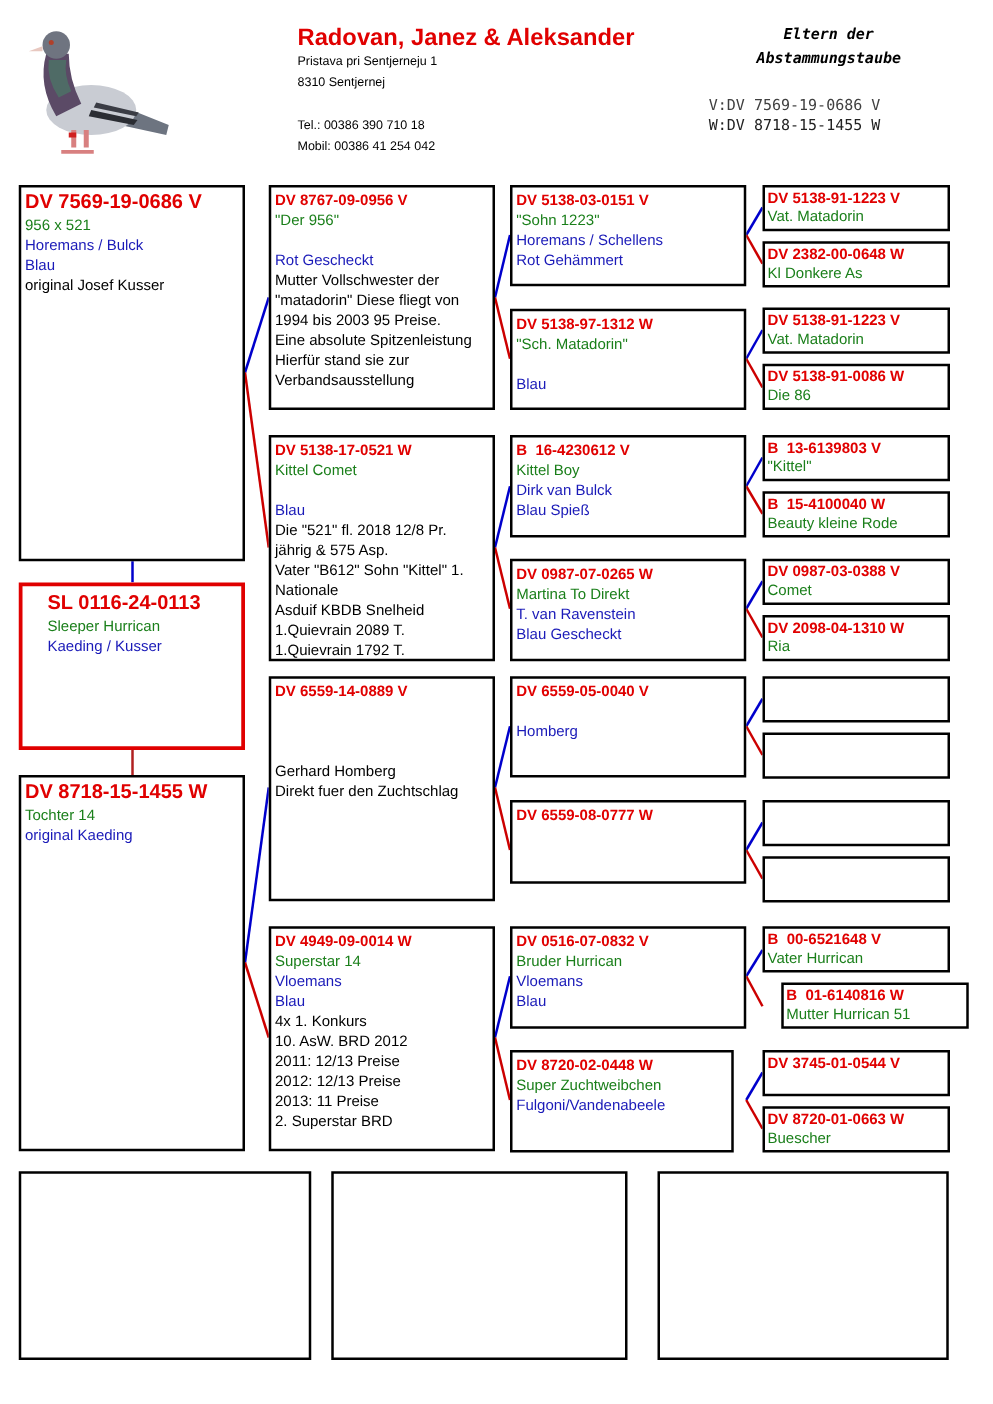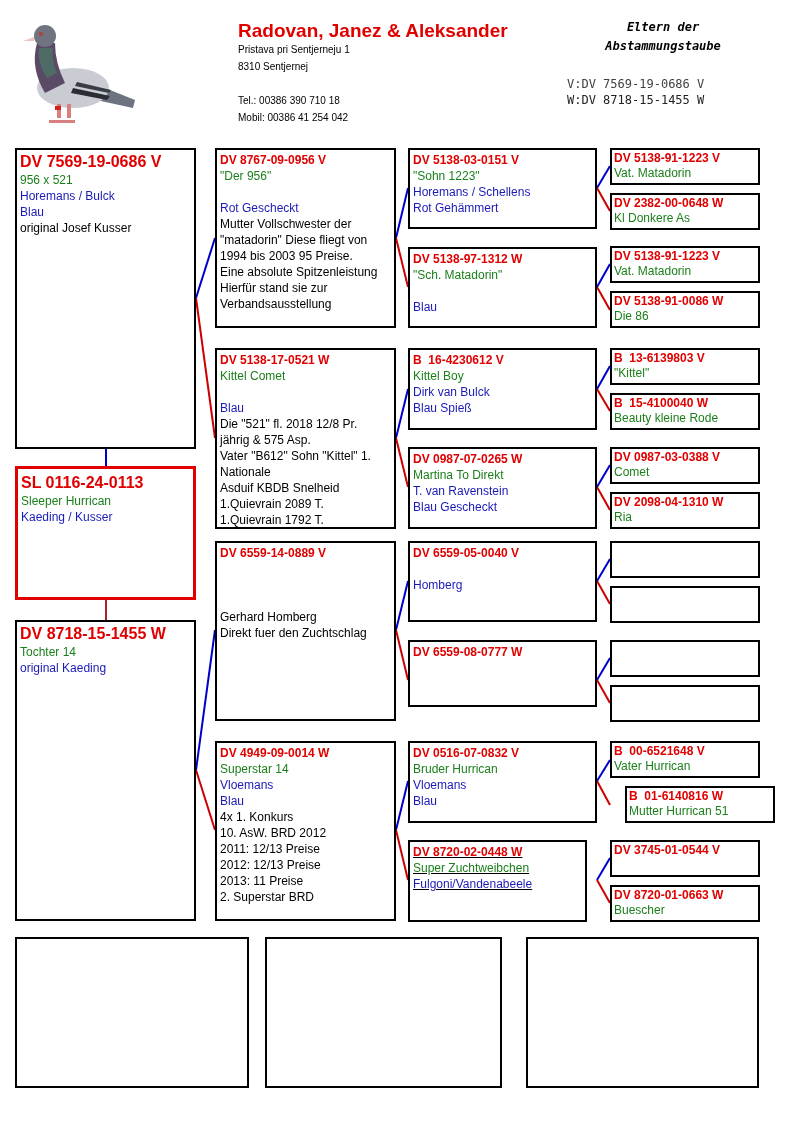--- a/index.html
+++ b/index.html
@@ -95,21 +95,21 @@
 </svg>
 
 <div class="box" style="left:15px;top:148px;width:181px;height:301px;">
   <div class="ring big">DV 7569-19-0686 V</div>
   <div class="name">956 x 521</div>
   <div class="breeder">Horemans / Bulck</div>
   <div class="color">Blau</div>
   <div class="note"> original Josef Kusser</div>
 </div>
 
-<div class="box red" style="left:15px;top:466px;width:181px;height:134px;padding:4px 3px;">
+<div class="box red" style="left:15px;top:466px;width:181px;height:134px;padding:4px 20px;">
   <div class="ring big">SL 0116-24-0113</div>
   <div class="name">Sleeper Hurrican</div>
   <div class="breeder">Kaeding / Kusser</div>
 </div>
 
 <div class="box" style="left:15px;top:620px;width:181px;height:301px;">
   <div class="ring big">DV 8718-15-1455 W</div>
   <div class="name">Tochter 14</div>
   <div class="breeder">original Kaeding</div>
 </div>
@@ -191,21 +191,21 @@
 </div>
 <div class="box" style="left:408px;top:640px;width:189px;height:67px;">
   <div class="ring">DV 6559-08-0777 W</div>
 </div>
 <div class="box" style="left:408px;top:741px;width:189px;height:82px;">
   <div class="ring">DV 0516-07-0832 V</div>
   <div class="name">Bruder Hurrican</div>
   <div class="breeder">Vloemans</div>
   <div class="color">Blau</div>
 </div>
-<div class="box" style="left:408px;top:840px;width:179px;height:82px;text-decoration:underline;">
+<div class="box" style="left:408px;top:840px;width:179px;height:82px;">
   <div class="ring">DV 8720-02-0448 W</div>
   <div class="name">Super Zuchtweibchen</div>
   <div class="breeder">Fulgoni/Vandenabeele</div>
 </div>
 
 <div class="box c4" style="left:610px;top:148px;width:150px;height:37px;">
     <div class="ring">DV 5138-91-1223 V</div>
     <div class="name">Vat. Matadorin</div>
   </div>
 <div class="box c4" style="left:610px;top:193px;width:150px;height:37px;">

